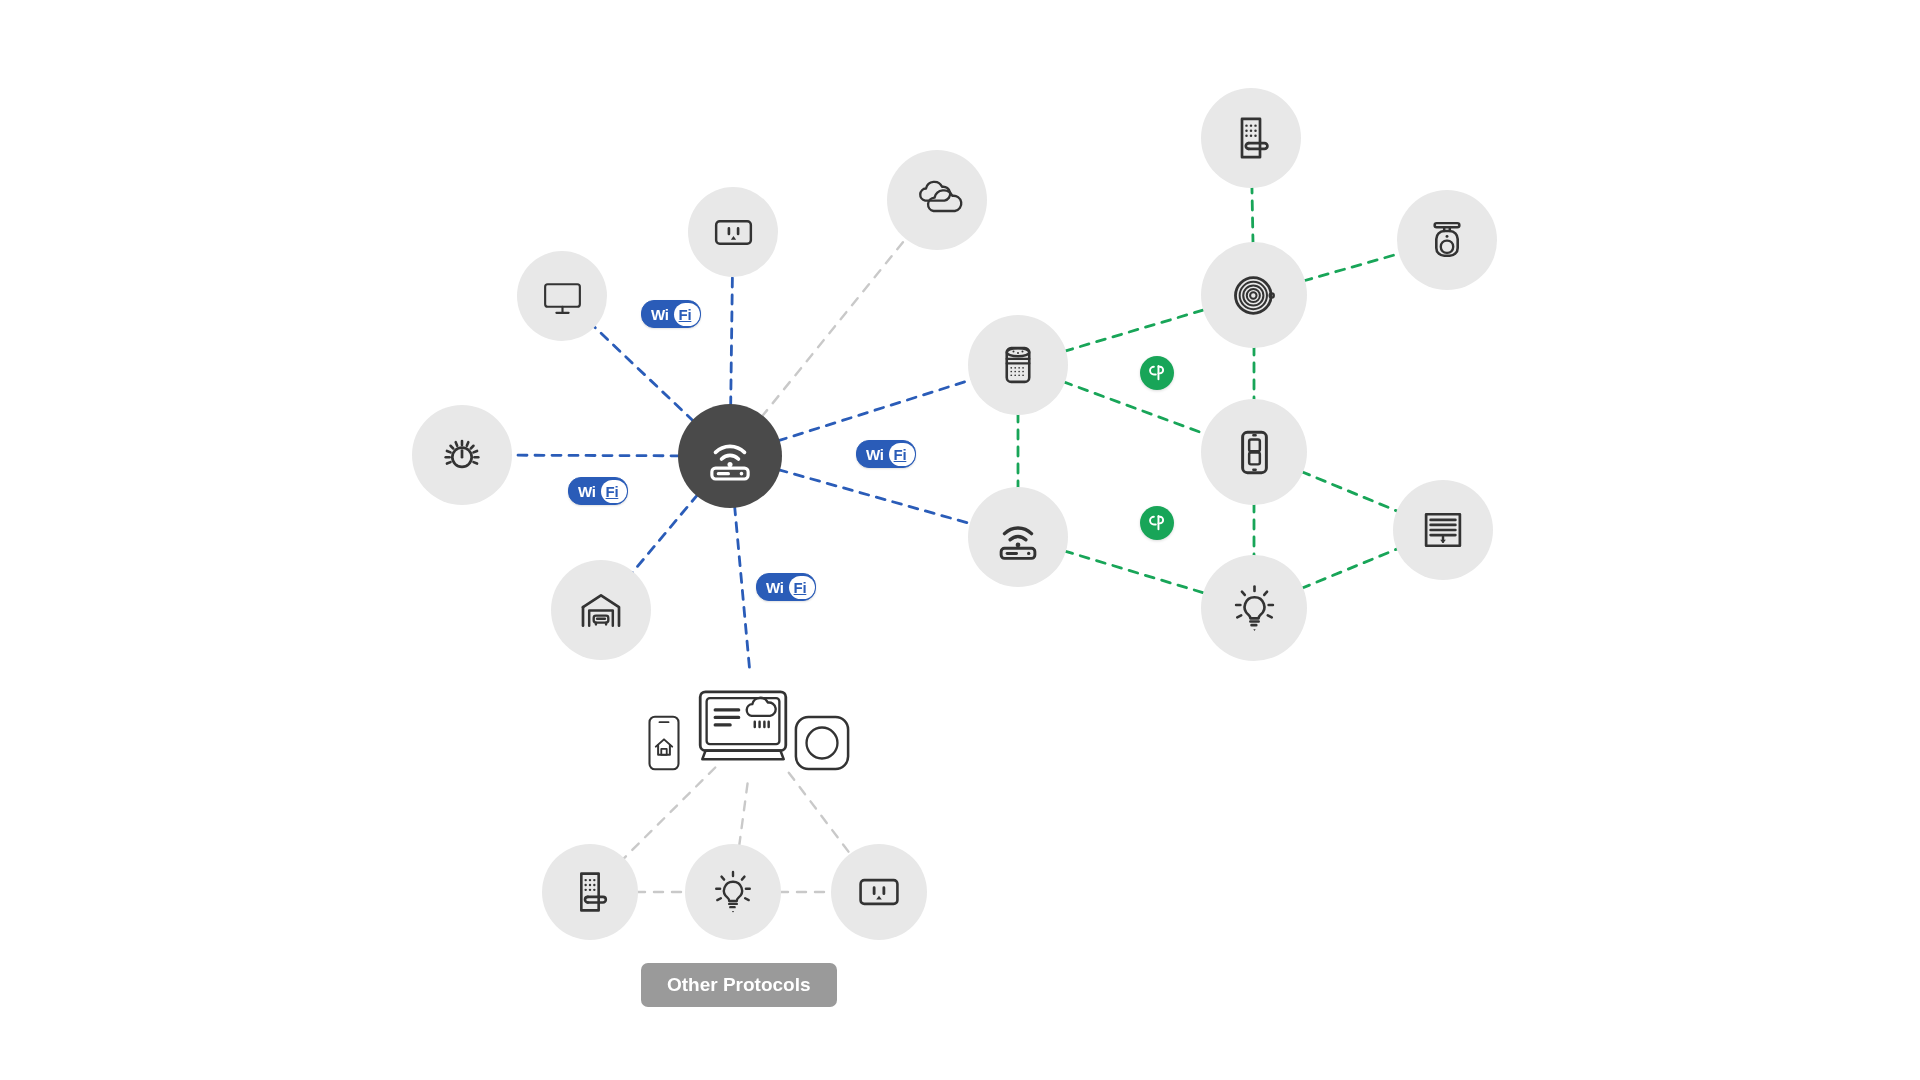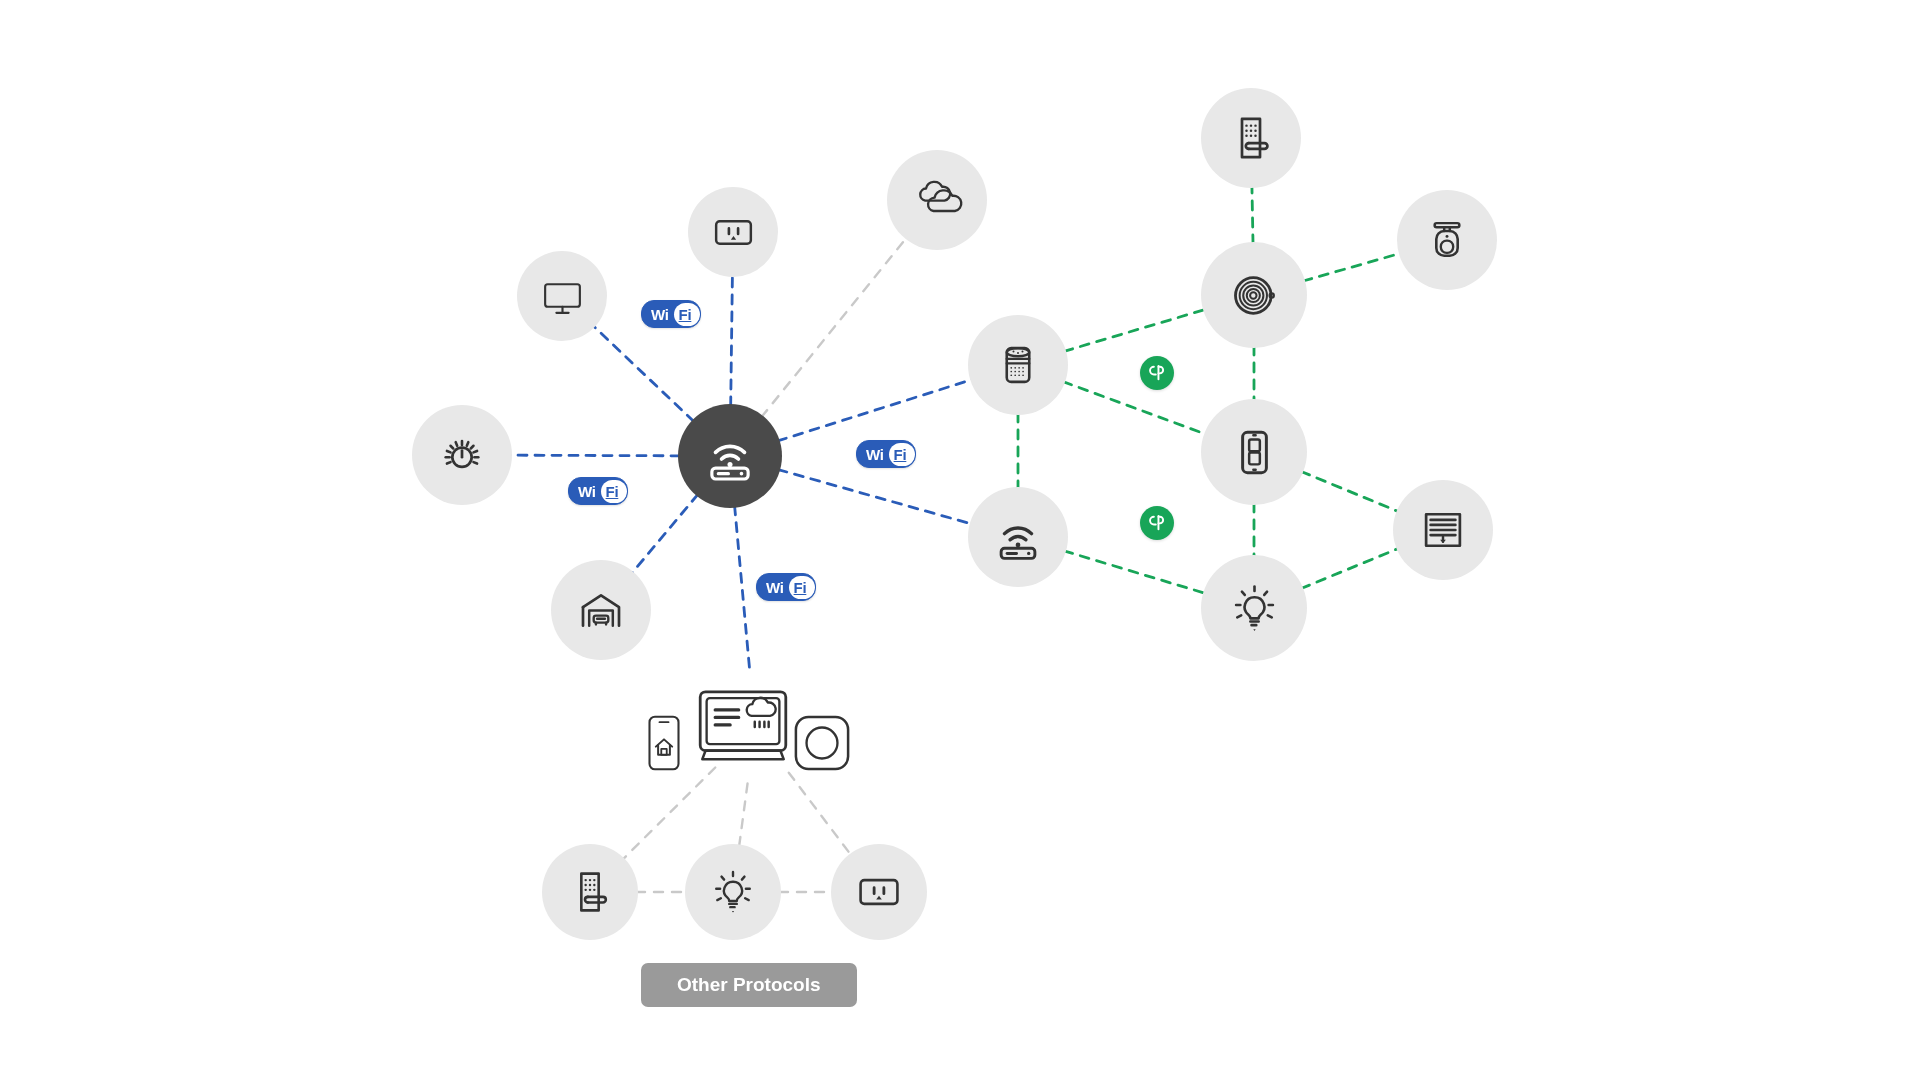--- a/index.html
+++ b/index.html
@@ -96,21 +96,21 @@
     box-shadow: 0 1px 3px rgba(0,0,0,0.15);
   }
 
   
   .proto-label {
     position: absolute;
     background: #9a9a9a;
     color: #ffffff;
     font-size: 19px;
     font-weight: bold;
-    padding: 11px 36px;
+    padding: 11px 26px;
     border-radius: 7px;
     white-space: nowrap;
     font-family: "Liberation Sans", sans-serif;
   }
 </style>
 </head>
 <body>
 
 <div id="stage">
   <svg id="edges" viewBox="0 0 1920 1080" xmlns="http://www.w3.org/2000/svg">

